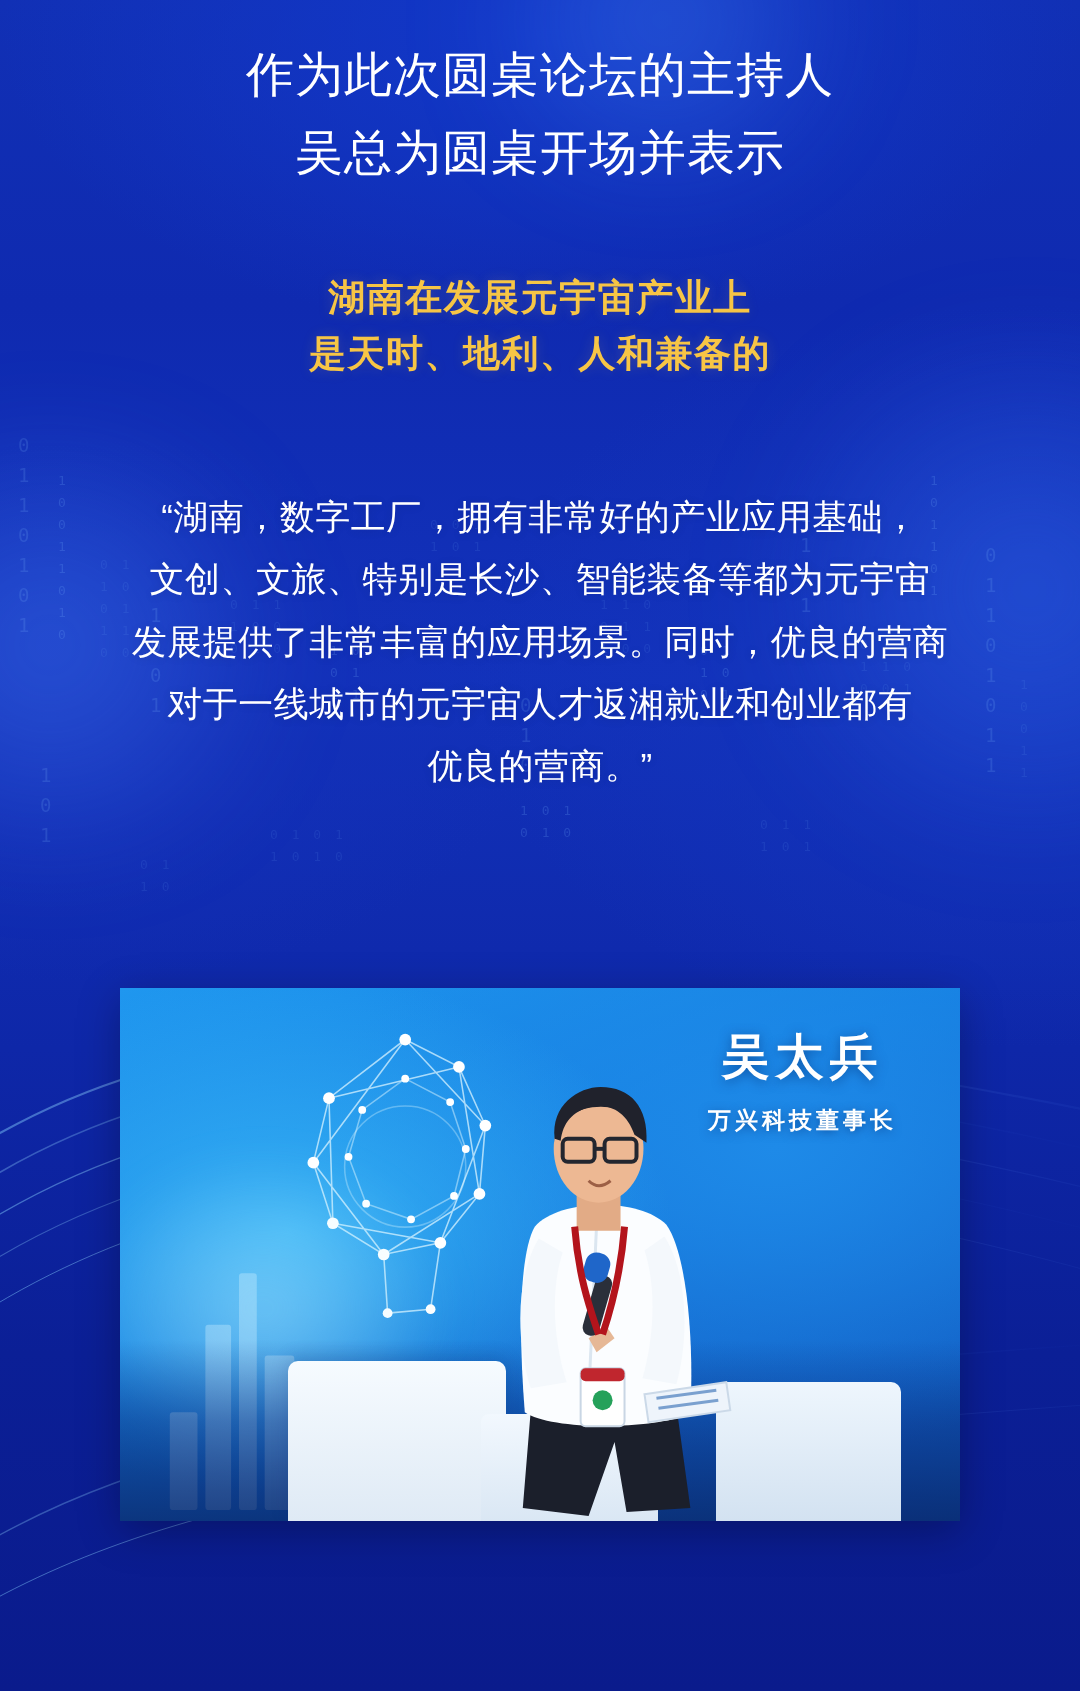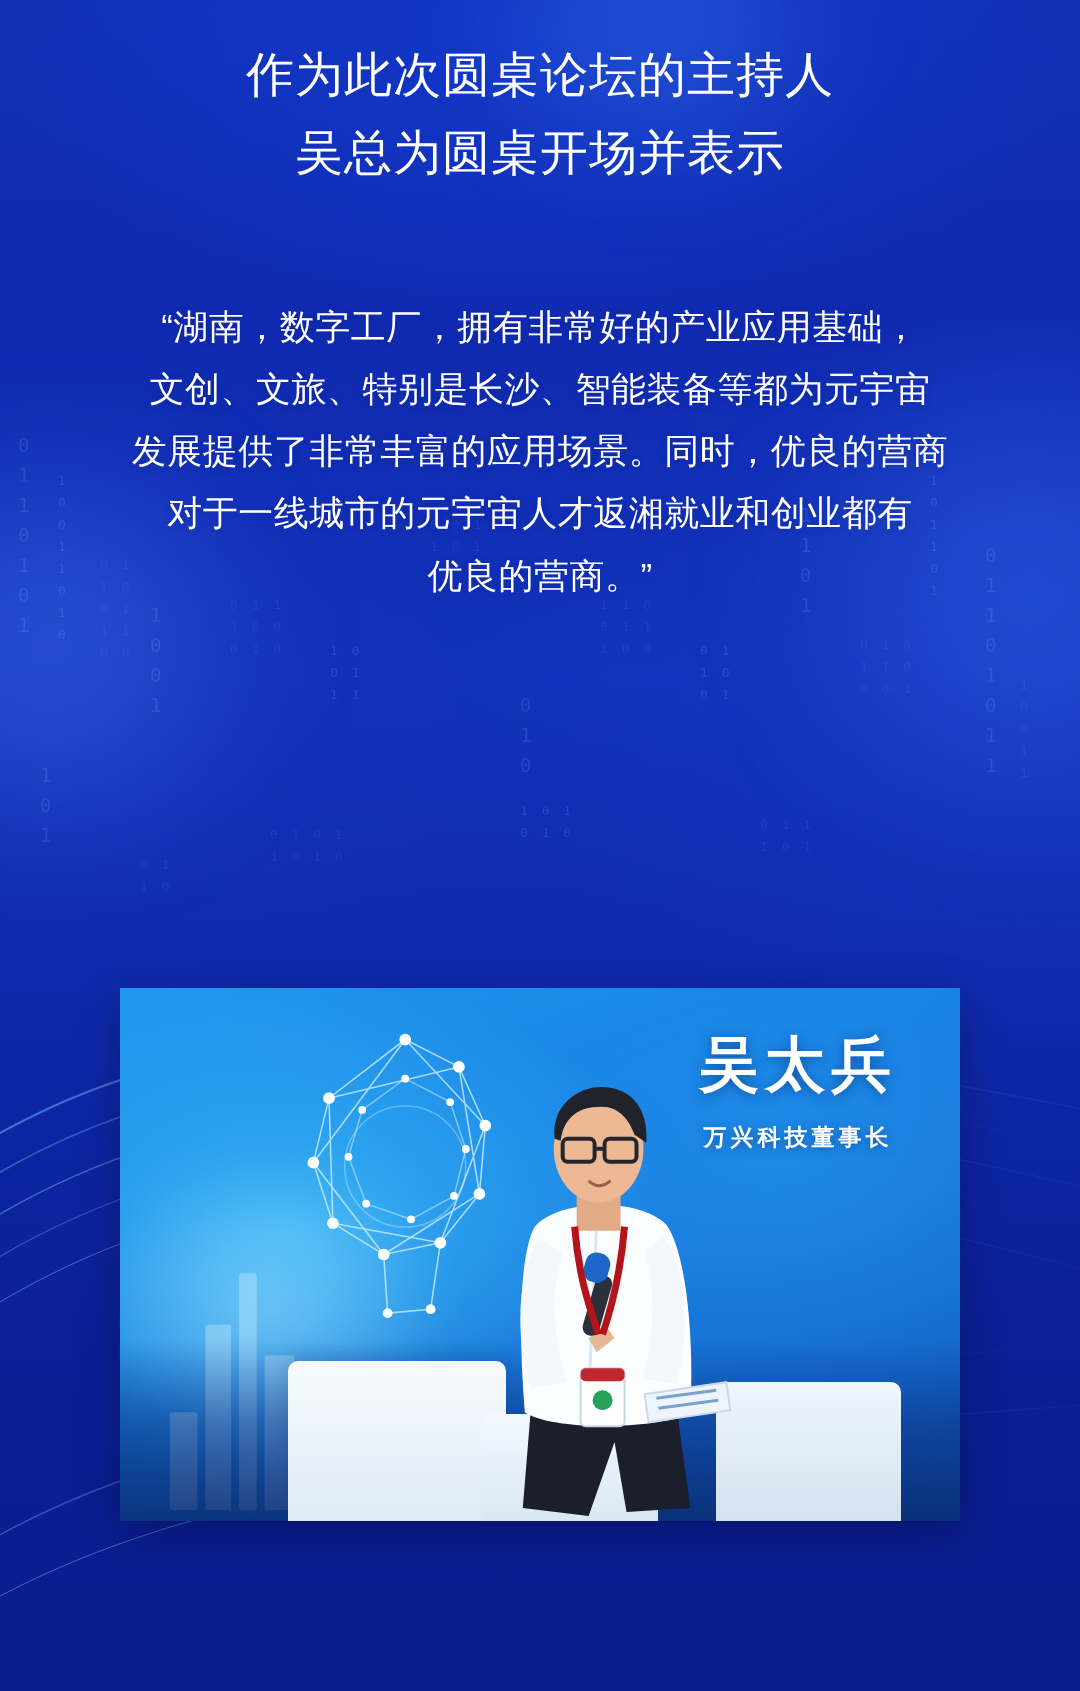--- a/index.html
+++ b/index.html
@@ -77,21 +77,21 @@
   .stage-floor{
     position:absolute; left:0; right:0; bottom:0; height:34%;
     background:linear-gradient(180deg, rgba(8,40,110,.0) 0%, rgba(10,45,120,.45) 45%, rgba(8,34,96,.72) 100%);
   }
   .skyline{ position:absolute; left:4%; bottom:2%; width:40%; height:58%; opacity:.55; }
   .name-block{
     position:absolute; right:7.5%; top:7%;
     text-align:center; color:#ffffff;
   }
   .name-main{
-    font-size:60px; font-weight:bold; letter-spacing:6px;
+    font-size:48px; font-weight:bold; letter-spacing:6px;
     text-shadow:0 2px 12px rgba(0,40,110,.55);
   }
   .name-sub{
     margin-top:16px; font-size:23px; letter-spacing:4px; font-weight:bold;
     text-shadow:0 2px 10px rgba(0,40,110,.5);
   }
 </style>
 </head>
 <body>
 
@@ -202,20 +202,24 @@
   <path d="M-60,760 C160,620 440,580 1140,530" fill="none" stroke="url(#arcg)" stroke-width="1"></path>
 </svg>
 
 <div class="content">
 
   <div class="lead">
     <span class="l1">作为此次圆桌论坛的主持人</span>
     <span class="l2">吴总为圆桌开场并表示</span>
   </div>
 
+  <div class="headline">
+    <div>湖南在发展元宇宙产业上</div>
+    <div>是天时、地利、人和兼备的</div>
+  </div>
 
   <div class="quote">
     <p>“湖南，数字工厂，拥有非常好的产业应用基础，</p>
     <p>文创、文旅、特别是长沙、智能装备等都为元宇宙</p>
     <p>发展提供了非常丰富的应用场景。同时，优良的营商</p>
     <p>对于一线城市的元宇宙人才返湘就业和创业都有</p>
     <p class="last">优良的营商。”</p>
   </div>
 
 </div>

